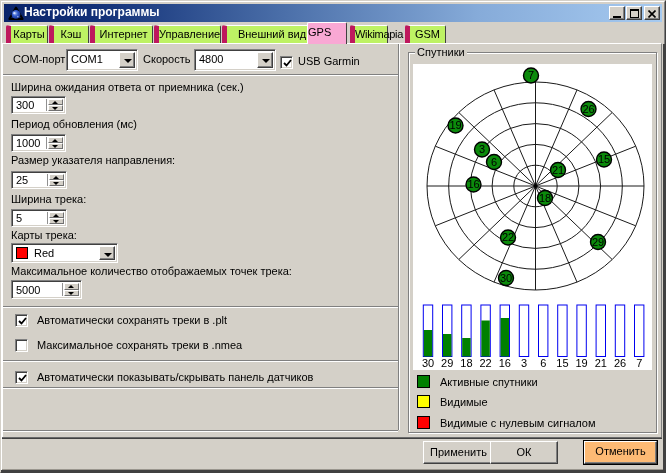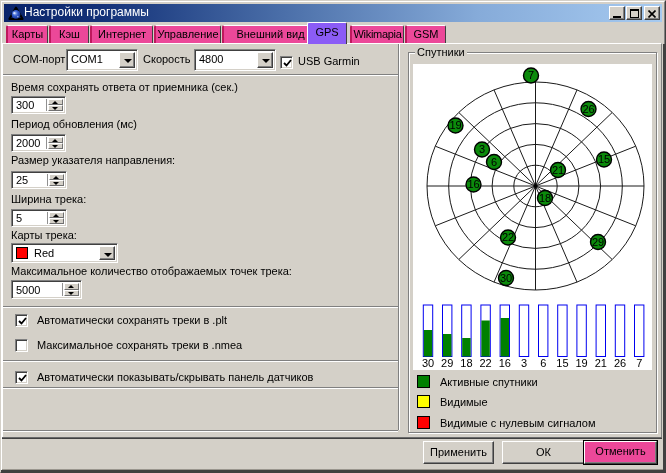--- a/index.html
+++ b/index.html
@@ -21,42 +21,42 @@
 #frame2 {
   position:absolute; left:1px; top:1px; width:664px; height:471px;
   border:1px solid; border-color:#fff #808080 #808080 #fff;
 }
 
 #title {
   position:absolute; left:4px; top:4px; width:658px; height:18px;
   background:linear-gradient(to right,#0a246a 0%,#123077 14%,#4a6ea8 42%,#86abd9 72%,#a6caf0 100%);
 }
 #title .cap {
-  position:absolute; left:20px; top:1px; color:#fff; font-weight:normal; font-size:12px;
+  position:absolute; left:20px; top:1px; color:#fff; font-weight:bold; font-size:12px;
   letter-spacing:0px;
 }
 .capbtn {
   position:absolute; top:2px; width:16px; height:14px; background:#d4d0c8;
   border:1px solid; border-color:#fff #404040 #404040 #fff;
   box-shadow:inset -1px -1px 0 #808080;
 }
 
 .tab {
-  position:absolute; top:25px; height:18px; background:#ec4899;
-  border-top:1px solid #fff; border-left:2px solid #be185d;
+  position:absolute; top:25px; height:18px; background:#bef264;
+  border-top:1px solid #fff; border-left:5px solid #be185d;
   border-right:1px solid #404040;
   border-radius:2px 2px 0 0;
   text-align:center; line-height:16px; font-size:11px;
 }
 #tabsel {
-  position:absolute; top:22px; height:22px; background:#8b5cf6;
+  position:absolute; top:22px; height:22px; background:#f9a8d4;
   border-top:1px solid #fff; border-left:1px solid #fff;
   border-right:1px solid #404040;
   border-radius:2px 2px 0 0;
-  text-align:center; line-height:19px; font-size:11px;
+  line-height:19px; font-size:11px;
   z-index:5;
 }
 
 #page {
   position:absolute; left:2px; top:43px; width:660px; height:394px;
   background:#d4d0c8;
   border-top:1px solid #fff; border-left:1px solid #fff;
   border-right:1px solid #808080;
   border-bottom:0;
 }
@@ -115,21 +115,21 @@
   position:absolute; left:6px; top:-7px; background:#d4d0c8; padding:0 2px; font-size:11px;
 }
 
 .btn {
   position:absolute; background:#d4d0c8; text-align:center; font-size:11px;
   border:1px solid; border-color:#fff #404040 #404040 #fff;
   box-shadow:inset -1px -1px 0 #808080;
   line-height:20px;
 }
 .btndef {
-  position:absolute; background:#ec4899; text-align:center; font-size:11px;
+  position:absolute; background:#fdba74; text-align:center; font-size:11px;
   border:1px solid #000; line-height:20px;
 }
 .btndef .inner {
   position:absolute; left:0; top:0; right:0; bottom:0;
   border:1px solid; border-color:#fff #404040 #404040 #fff;
   box-shadow:inset -1px -1px 0 #808080;
 }
 .legsq { position:absolute; width:13px; height:13px; border:1px solid #000; }
 </style>
 </head>
@@ -167,53 +167,53 @@
 <div id="page"></div>
 <div class="abs" style="left:2px;top:437px;width:660px;height:1px;background:#6a6a6a"></div>
 <div class="abs" style="left:2px;top:438px;width:660px;height:1px;background:#404040"></div>
 
 <div class="tab" style="left:6px;width:42px">Карты</div>
 <div class="tab" style="left:49px;width:40px">Кэш</div>
 <div class="tab" style="left:90px;width:63px">Интернет</div>
 <div class="tab" style="left:154px;width:67px">Управление</div>
 <div class="tab" style="left:222px;width:96px">Внешний вид</div>
 <div id="tabsel" style="left:307px;width:40px">GPS</div>
-<div class="tab" style="left:350px;width:54px;letter-spacing:-0.3px">Wikimapia</div>
+<div class="tab" style="left:350px;width:38px;letter-spacing:-0.3px">Wikimapia</div>
 <div class="tab" style="left:405px;width:41px">GSM</div>
 
 <div class="lbl" style="left:13px;top:53px">COM-порт</div>
 <div class="field" style="left:66px;top:49px;width:72px;height:22px">
     <span class="txt">COM1</span>
     <div class="dropbtn"></div>
   </div>
 <div class="lbl" style="left:143px;top:53px">Скорость</div>
 <div class="field" style="left:194px;top:49px;width:82px;height:22px">
     <span class="txt">4800</span>
     <div class="dropbtn"></div>
   </div>
 <div class="cb" style="left:280px;top:56px">
     <svg width="9" height="9" viewBox="0 0 9 9">
       <path d="M1 4 L3.5 6.5 L8 1" stroke="#000" stroke-width="1.8" fill="none"></path>
     </svg>
   </div>
 <div class="lbl" style="left:298px;top:55px">USB Garmin</div>
 <div class="etch" style="left:3px;top:74px;width:395px"></div>
 
-<div class="lbl" style="left:11px;top:81px">Время сохранять ответа от приемника (сек.)</div>
+<div class="lbl" style="left:11px;top:81px">Ширина ожидания ответа от приемника (сек.)</div>
 <div class="field" style="left:11px;top:96px;width:55px;height:18px">
     <span class="txt" style="top:2px">300</span>
     <div class="spinbtns">
       <div class="spinup"></div>
       <div class="spindn"></div>
     </div>
   </div>
 
 <div class="lbl" style="left:11px;top:118px">Период обновления (мс)</div>
 <div class="field" style="left:11px;top:134px;width:55px;height:18px">
-    <span class="txt" style="top:2px">2000</span>
+    <span class="txt" style="top:2px">1000</span>
     <div class="spinbtns">
       <div class="spinup"></div>
       <div class="spindn"></div>
     </div>
   </div>
 
 <div class="lbl" style="left:11px;top:154px">Размер указателя направления:</div>
 <div class="field" style="left:11px;top:171px;width:56px;height:18px">
     <span class="txt" style="top:2px">25</span>
     <div class="spinbtns">
@@ -362,18 +362,18 @@
 </svg>
 
 <div class="legsq" style="left:417px;top:375px;background:#008000"></div>
 <div class="lbl" style="left:440px;top:376px">Активные спутники</div>
 <div class="legsq" style="left:417px;top:395px;background:#ff0"></div>
 <div class="lbl" style="left:440px;top:396px">Видимые</div>
 <div class="legsq" style="left:417px;top:416px;background:#f00"></div>
 <div class="lbl" style="left:440px;top:417px">Видимые с нулевым сигналом</div>
 
 <div class="btn" style="left:423px;top:441px;width:71px;height:23px">Применить</div>
-<div class="btn" style="left:502px;top:441px;width:83px;height:23px">ОК</div>
+<div class="btn" style="left:490px;top:441px;width:68px;height:23px">ОК</div>
 <div class="btndef" style="left:583px;top:440px;width:75px;height:25px"><div class="inner"></div><span style="position:relative;z-index:2">Отменить</span></div>
 
 <div class="abs" style="left:2px;top:469px;width:662px;height:1px;background:#9a968e"></div>
 <div class="abs" style="left:1px;top:470px;width:664px;height:3px;background:#404040"></div>
 <div class="abs" style="left:663px;top:44px;width:3px;height:429px;background:#404040"></div>
 
 </body></html>

